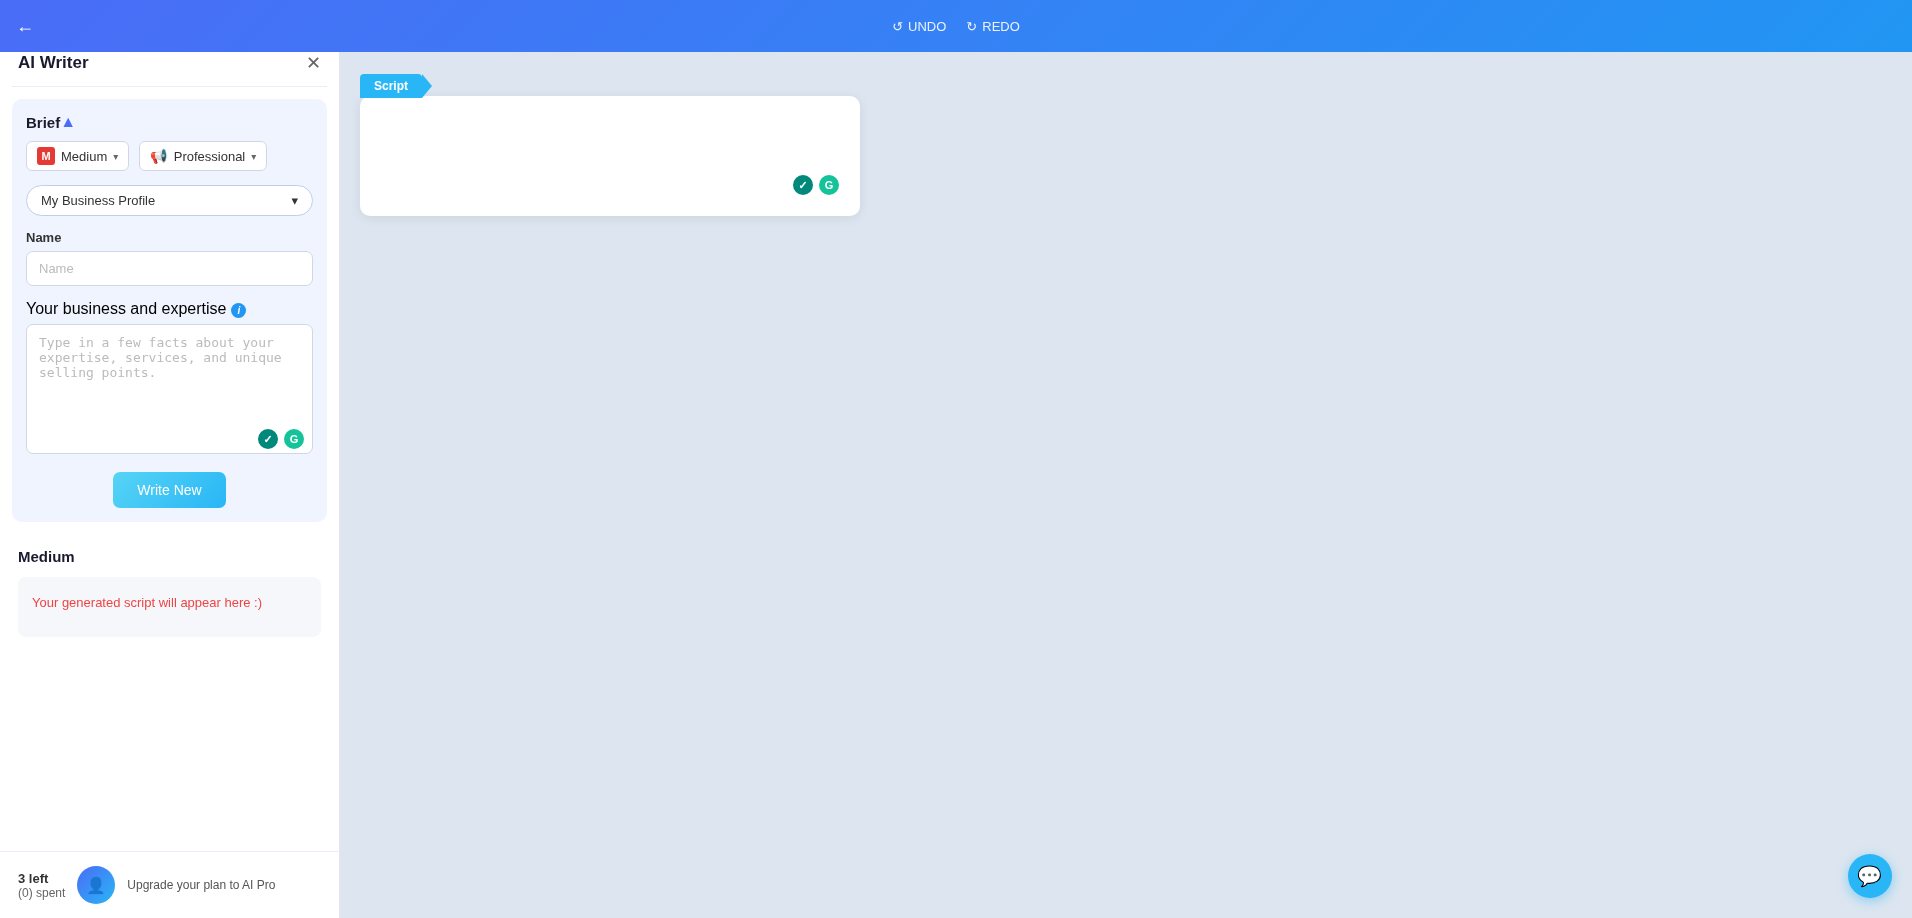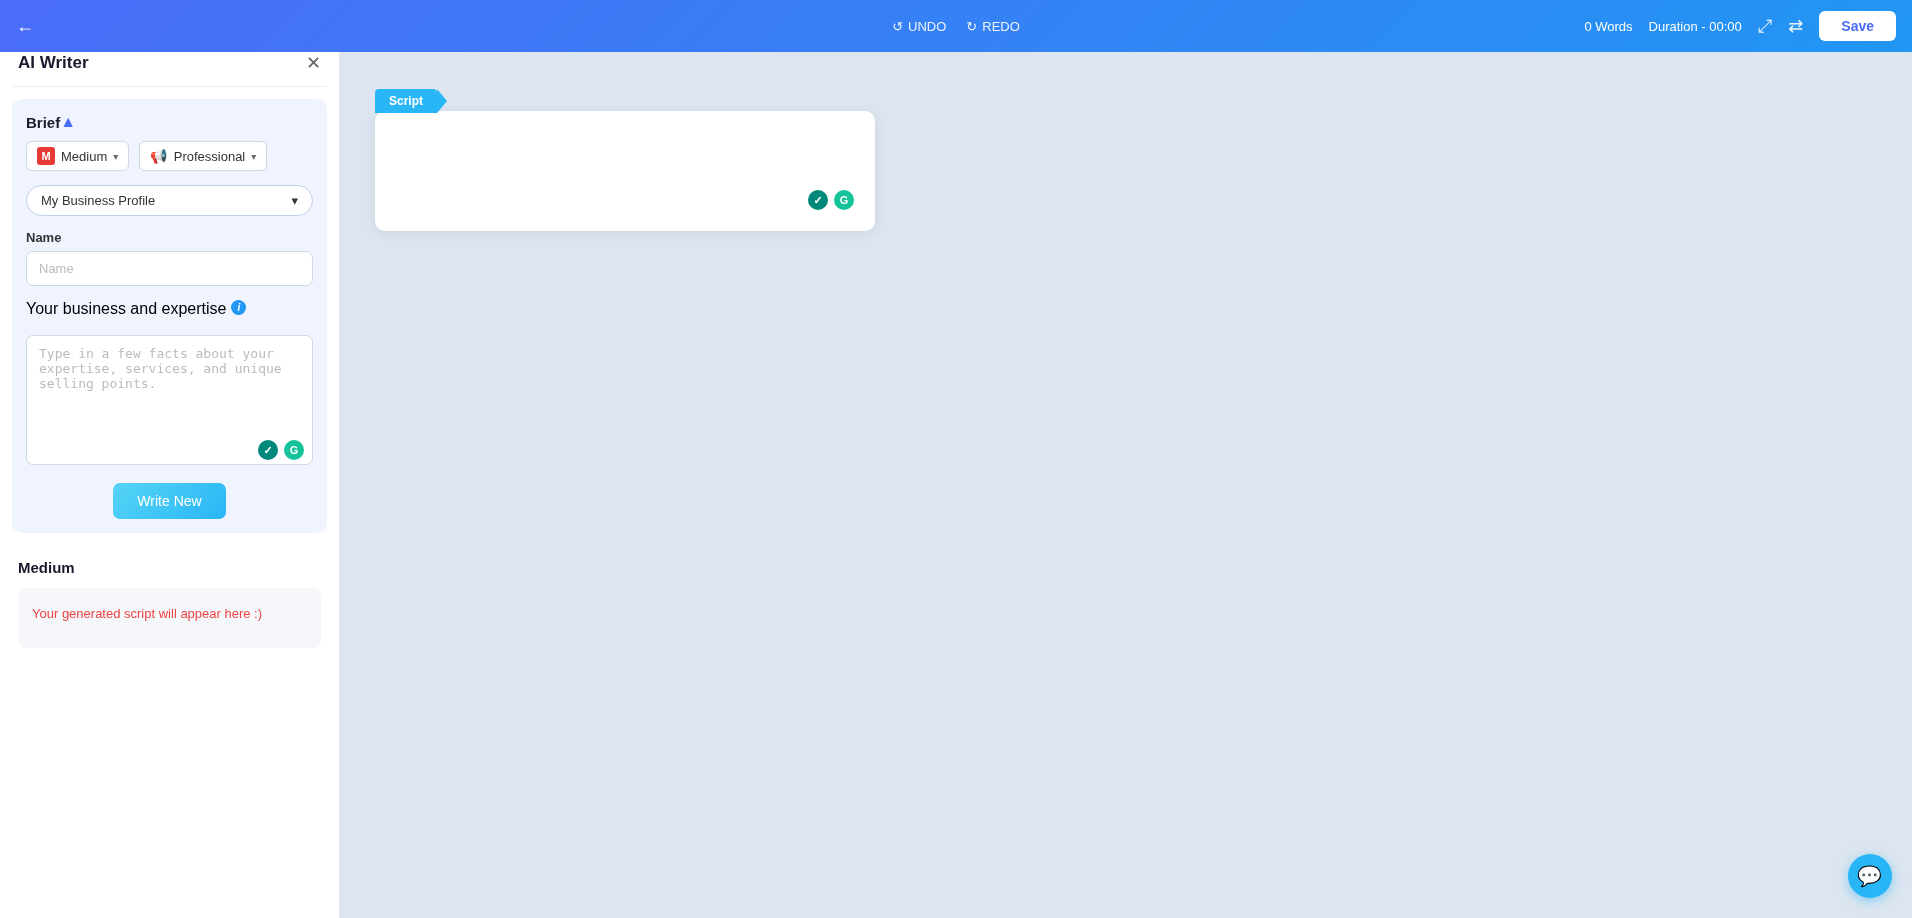--- a/index.html
+++ b/index.html
@@ -214,23 +214,23 @@
       color: #999;
       background: white;
       outline: none;
       margin-bottom: 14px;
     }
     .field-input::placeholder { color: #bbb; }
 
     
     .field-label-row {
       display: flex;
-      align-items: flex-start;
+      align-items: flex-end;
       gap: 5px;
-      margin-bottom: 17px;
+      margin-bottom: 6px;
     }
     .info-icon {
       width: 15px;
       height: 15px;
       border-radius: 50%;
       background: #2196f3;
       color: white;
       font-size: 10px;
       display: flex;
       align-items: center;
@@ -333,21 +333,21 @@
     }
     .left-count {
       font-size: 12px;
       color: #666;
     }
 
     
     .content-area {
       flex: 1;
       background: #dde6f0;
-      padding: 35px;
+      padding: 20px;
       overflow: auto;
       position: relative;
     }
 
     
     .script-tag {
       background: #29b6f6;
       color: white;
       font-size: 12px;
       font-weight: 600;
@@ -427,27 +427,20 @@
     <button class="header-btn">
       <span>↺</span>
       <span>UNDO</span>
     </button>
     <button class="header-btn">
       <span>↻</span>
       <span>REDO</span>
     </button>
   </div>
 
-  <div class="header-right">
-    <span class="word-count">0 Words</span>
-    <span class="duration">Duration - 00:00</span>
-    <button class="header-icon-btn">⤢</button>
-    <button class="header-icon-btn">⇄</button>
-    <button class="save-btn">Save</button>
-  </div>
 </div>
 
 <div class="main">
 
   <div class="sidebar">
     <div class="sidebar-header">
       <span class="sidebar-title">AI Writer</span>
       <button class="close-btn">✕</button>
     </div>
     <div class="sidebar-divider"></div>
@@ -503,20 +496,28 @@
 
       
       <button class="write-new-btn">Write New</button>
     </div>
 
     <div class="results-section">
       <div class="results-title">Medium</div>
       <div class="results-placeholder">Your generated script will appear here :)</div>
     </div>
 
+    <div class="upgrade-bar">
+      <div>
+        <div class="upgrade-count">3 left</div>
+        <div class="left-count">(0) spent</div>
+      </div>
+      <div class="avatar">👤</div>
+      <div class="upgrade-text">Upgrade your plan to AI Pro</div>
+    </div>
   </div>
 
   <div class="content-area">
     <div>
       <div style="display:flex; align-items:flex-end; margin-bottom:0;">
         <div class="script-tag">
           <span>Script</span>
         </div>
       </div>
       <div class="script-card">

